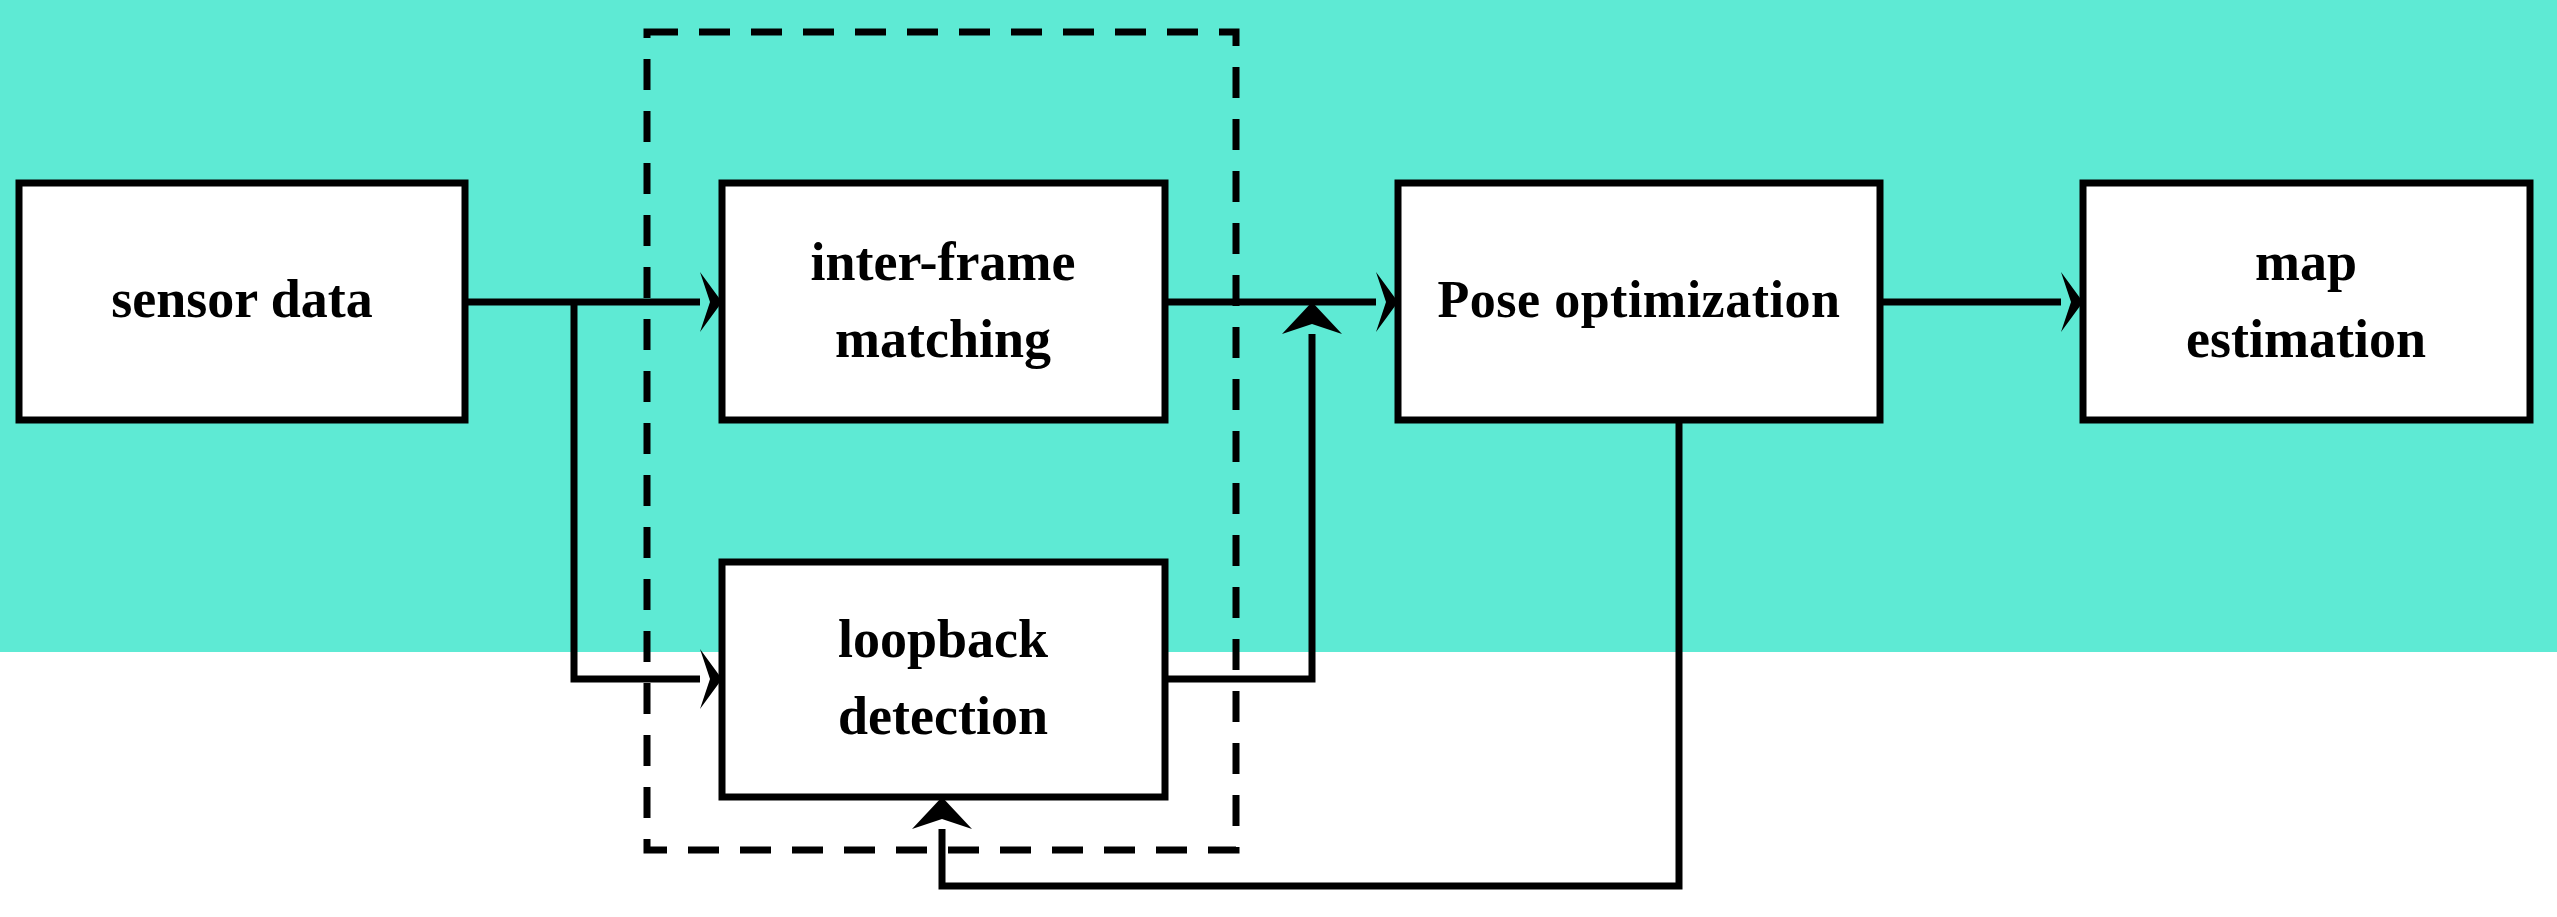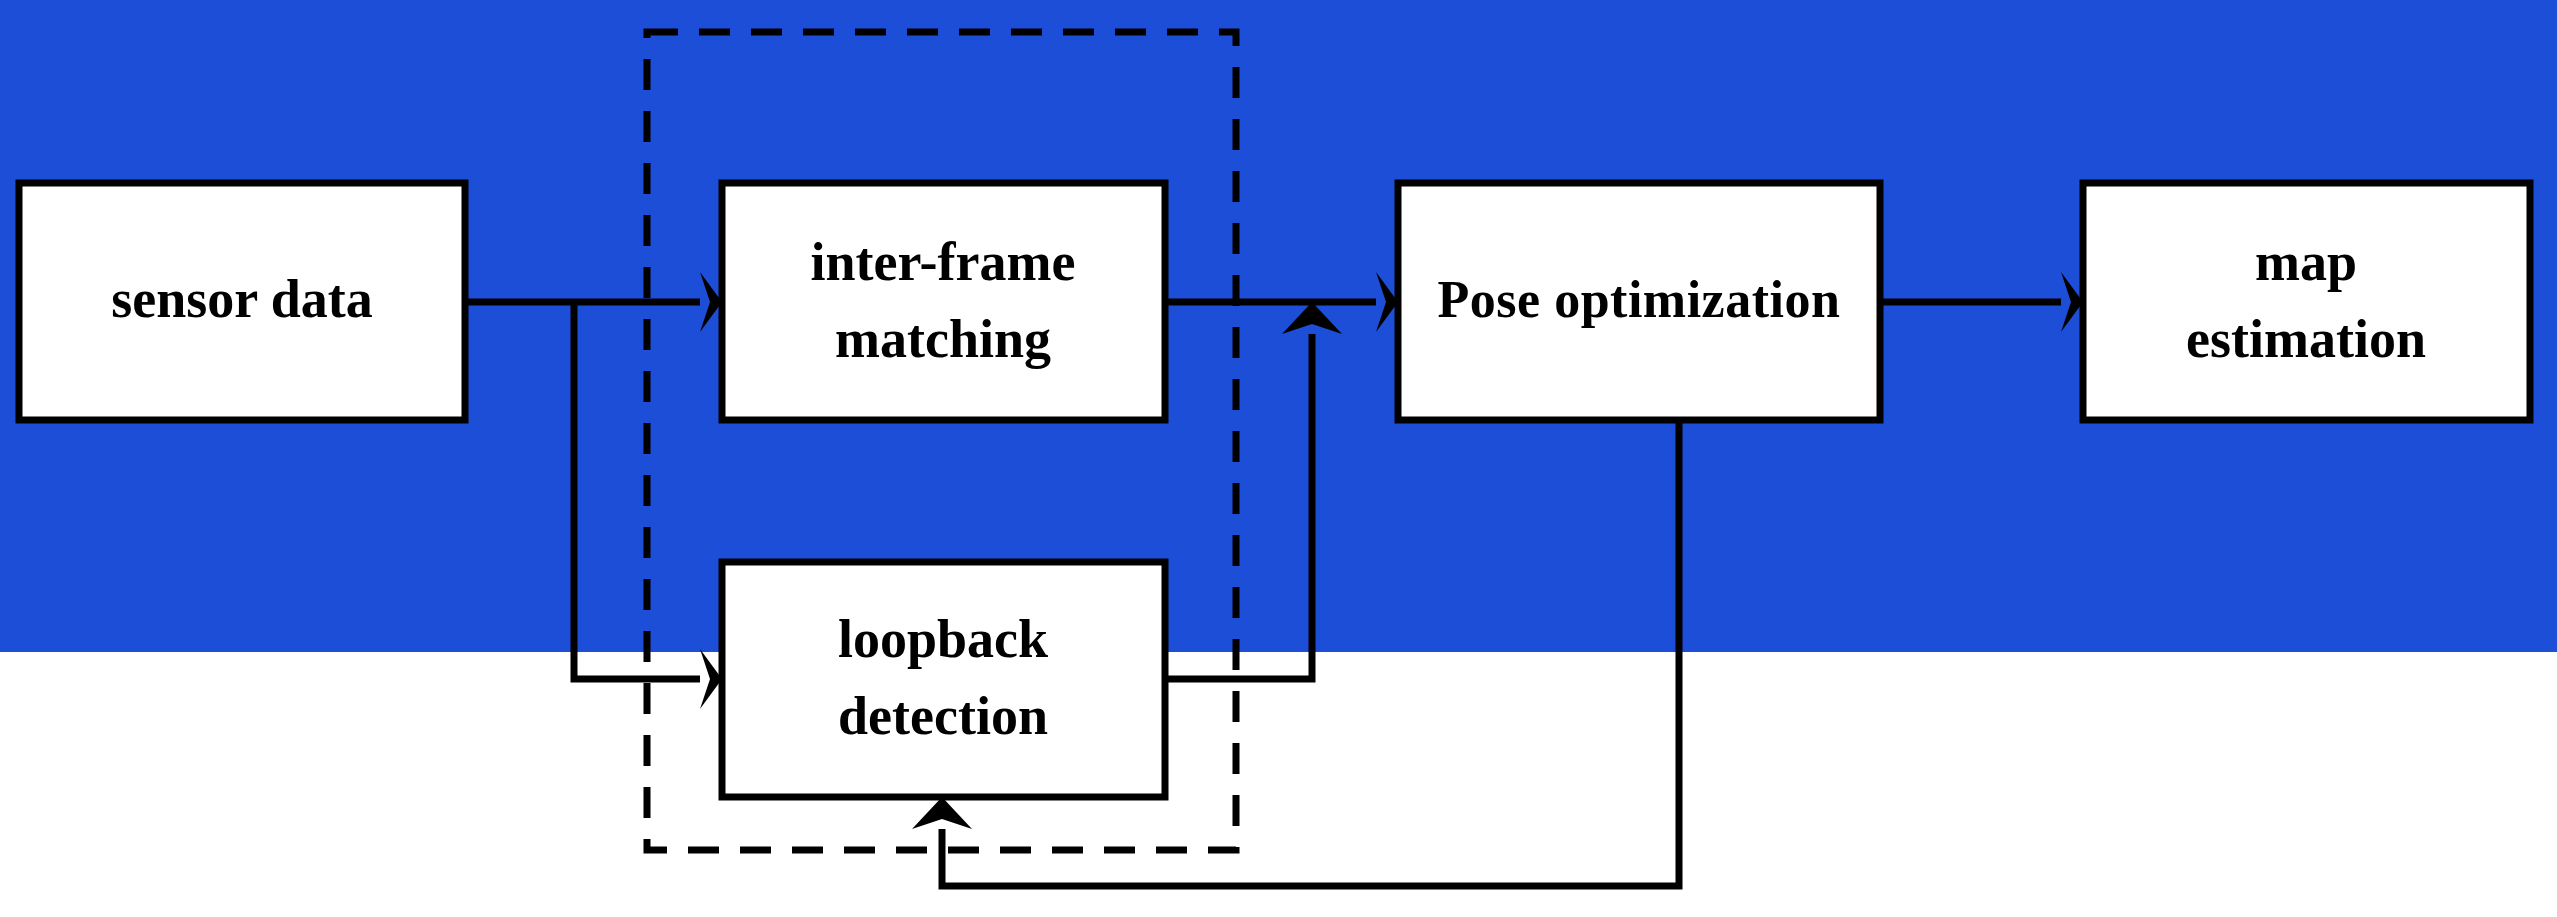--- a/index.html
+++ b/index.html
@@ -10,21 +10,21 @@
   body {
     width: 2557px;
     height: 917px;
     font-family: "Liberation Serif", "DejaVu Serif", serif;
     overflow: hidden;
   }
   #diagram-root {
     position: relative;
     width: 2557px;
     height: 652px;
-    background: #1d4ed8;
+    background: #5eead4;
   }
   svg.flowchart {
     display: block;
     width: 2557px;
     height: 917px;
   }
   .box-rect {
     fill: #ffffff;
     stroke: #000000;
     stroke-width: 7;

